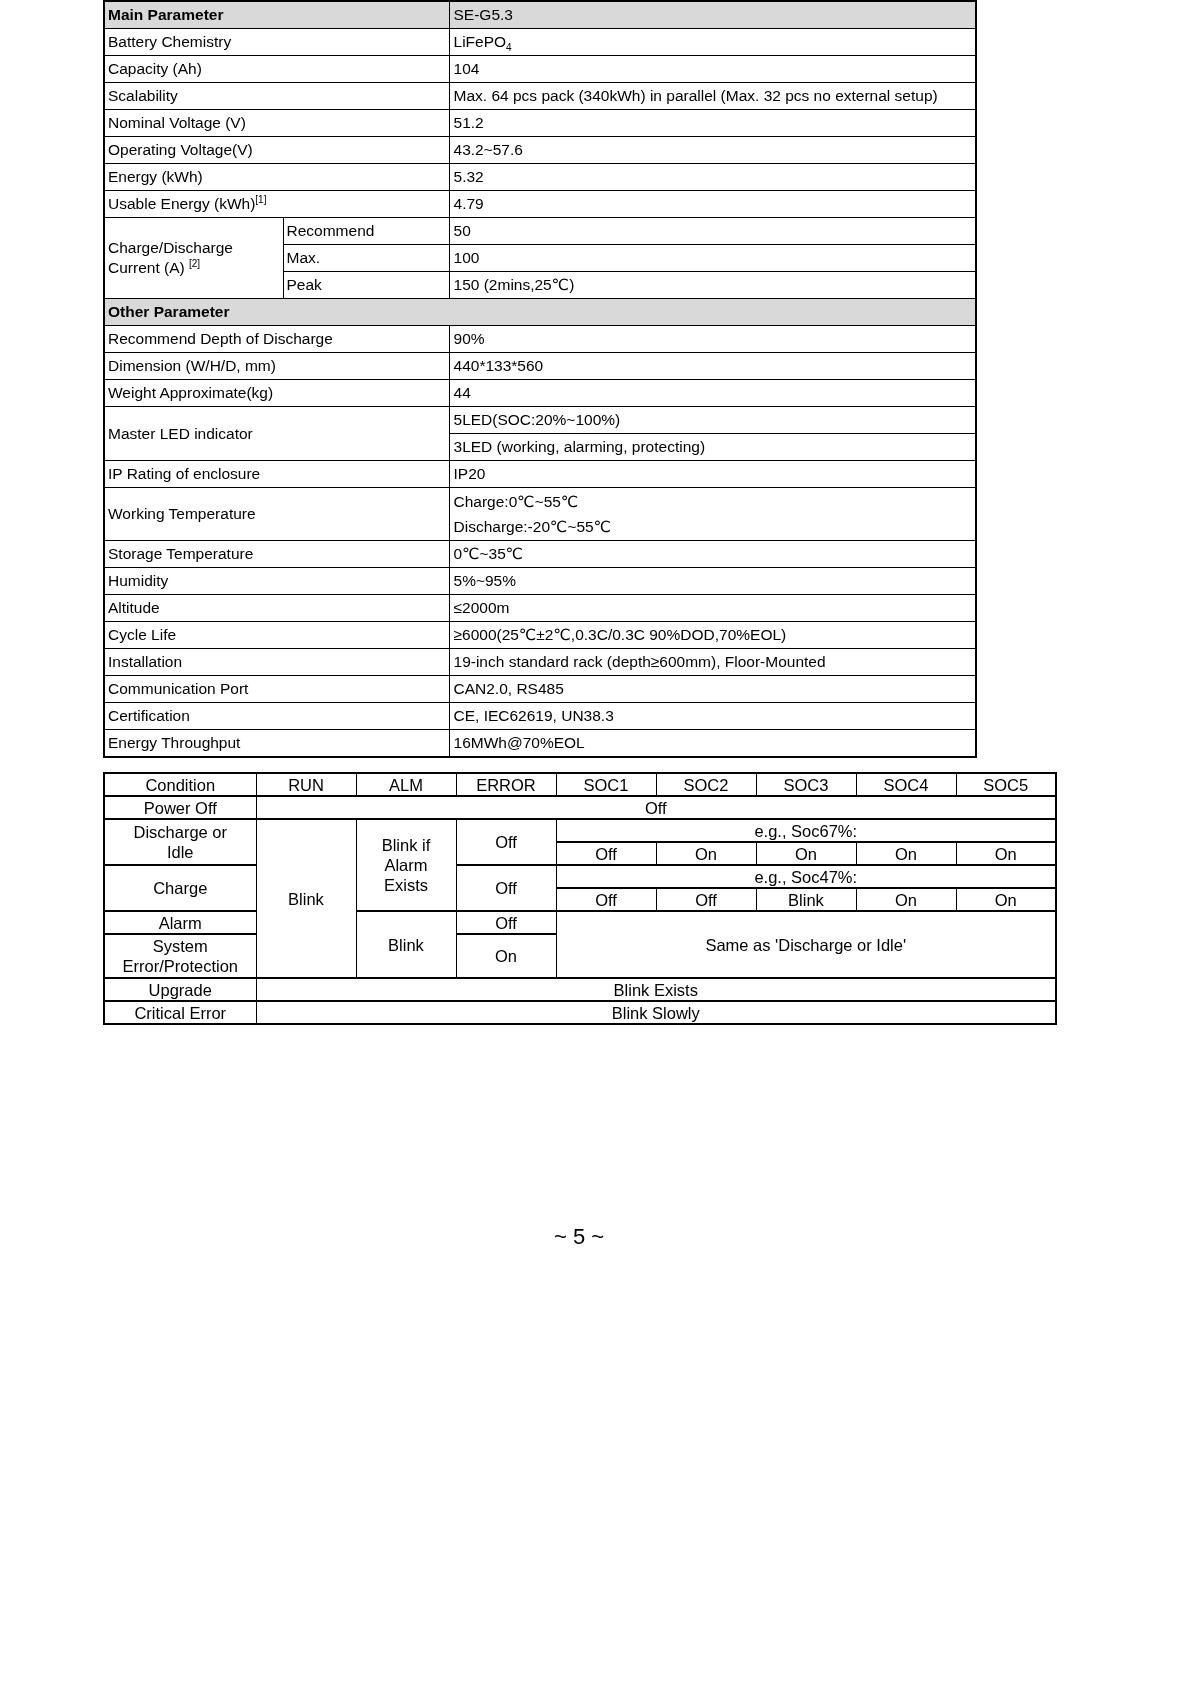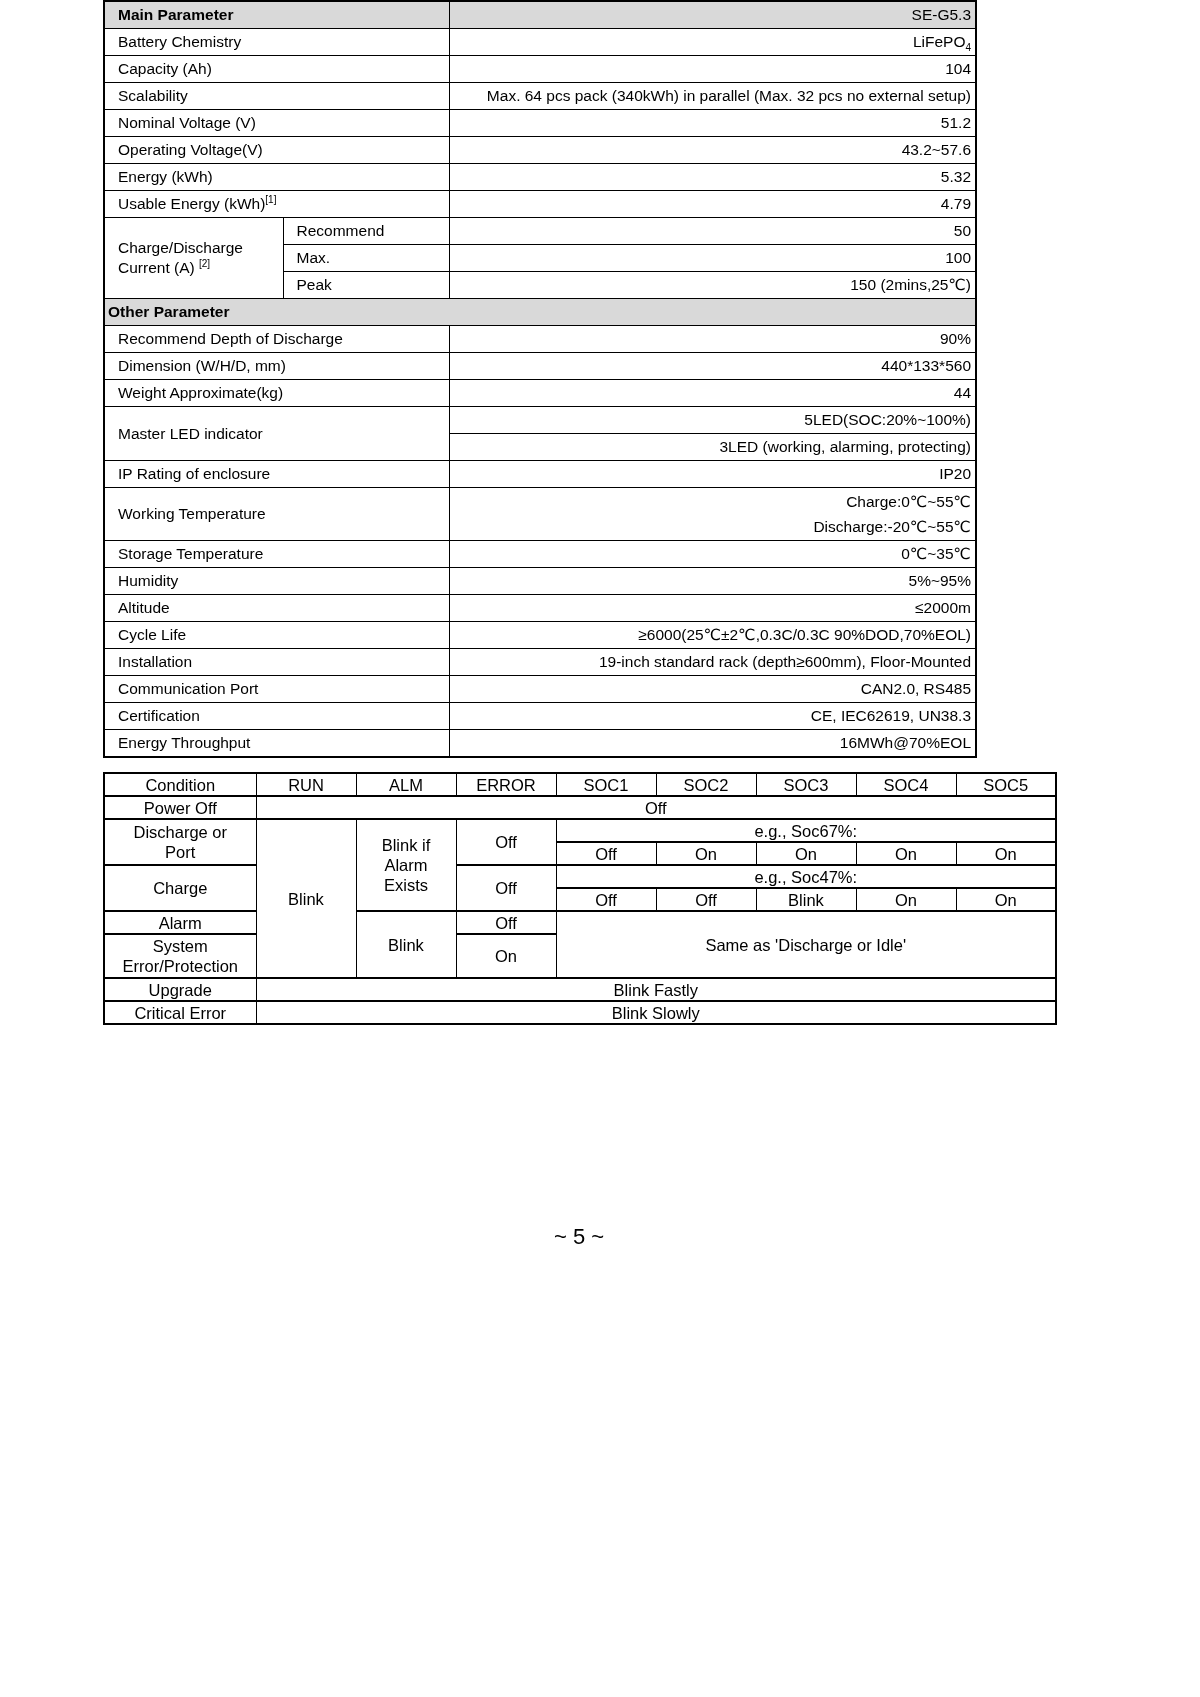--- a/index.html
+++ b/index.html
@@ -31,24 +31,24 @@
   
   table{border-collapse:collapse;table-layout:fixed;}
   .spec{
     width:872px;margin-left:103px;
     font-size:15.5px;
     border:2px solid var(--border_black);
   }
   .spec td{
     border:1px solid var(--border_black);
     height:26px;padding:1px 4px;
-    text-align:right;vertical-align:middle;
+    text-align:left;vertical-align:middle;
     line-height:24px;
   }
-  .spec td.lbl{text-align:left;padding-left:13px;line-height:20px;}
+  .spec td.lbl{text-align:left;padding-left:3px;line-height:20px;}
   .spec tr.hdr td{background:var(--table_header_gray);}
   .spec tr.hdr td.lbl{font-weight:bold;}
   .spec td.sect{
     background:var(--table_header_gray);
     font-weight:bold;text-align:left;padding-left:3px;height:25px;
   }
   .spec sup,.spec sub{font-size:10px;line-height:0;}
   .two-line div{line-height:25px;}
   
   .state{
@@ -226,21 +226,21 @@
       <td>SOC2</td>
       <td>SOC3</td>
       <td>SOC4</td>
       <td>SOC5</td>
     </tr>
     <tr>
       <td class="cond">Power Off</td>
       <td colspan="8">Off</td>
     </tr>
     <tr>
-      <td class="cond" rowspan="2">Discharge or Port</td>
+      <td class="cond" rowspan="2">Discharge or Idle</td>
       <td rowspan="6">Blink</td>
       <td rowspan="4">Blink if Alarm Exists</td>
       <td rowspan="2">Off</td>
       <td colspan="5">e.g., Soc67%:</td>
     </tr>
     <tr>
       <td>Off</td>
       <td>On</td>
       <td>On</td>
       <td>On</td>
@@ -263,21 +263,21 @@
       <td rowspan="2">Blink</td>
       <td>Off</td>
       <td colspan="5" rowspan="2">Same as 'Discharge or Idle'</td>
     </tr>
     <tr class="tall">
       <td class="cond">System Error/Protection</td>
       <td>On</td>
     </tr>
     <tr>
       <td class="cond">Upgrade</td>
-      <td colspan="8">Blink Fastly</td>
+      <td colspan="8">Blink Exists</td>
     </tr>
     <tr>
       <td class="cond">Critical Error</td>
       <td colspan="8">Blink Slowly</td>
     </tr>
   </tbody>
     </table>
 
   <div class="pagenum">~ 5 ~</div>
 

